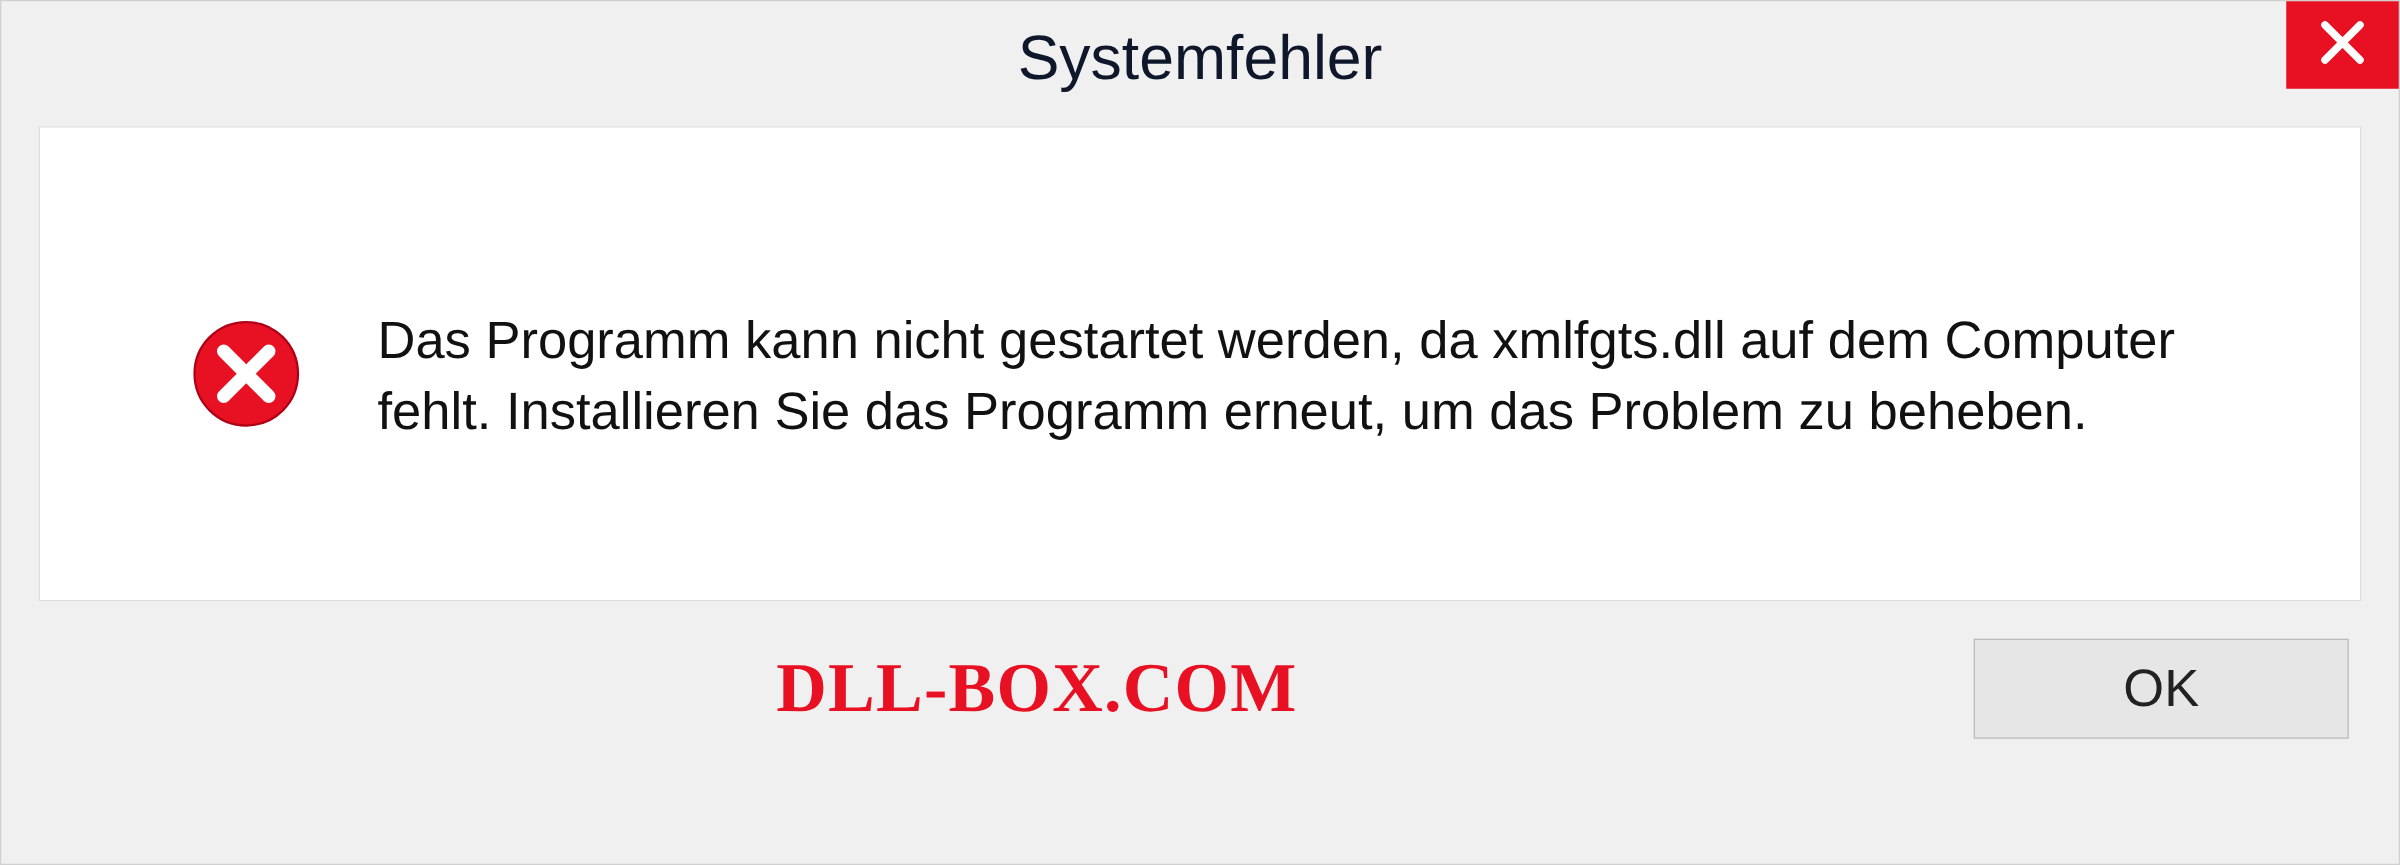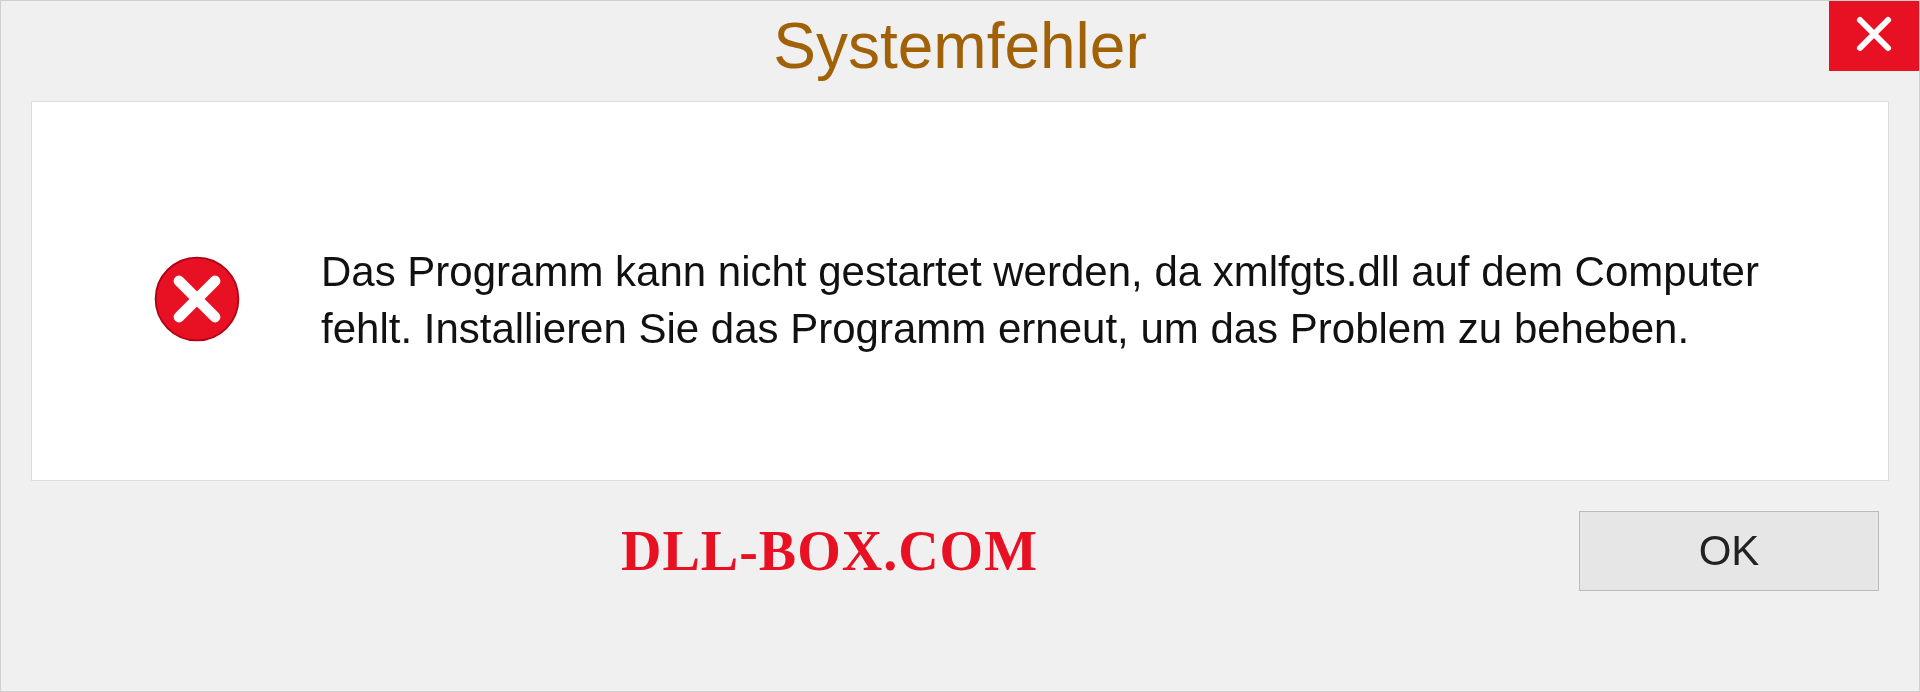--- a/index.html
+++ b/index.html
@@ -22,23 +22,23 @@
       position: relative;
     }
     .title-bar {
       height: 90px;
       display: flex;
       align-items: center;
       justify-content: center;
       position: relative;
     }
     .dialog-title {
-      font-size: 64px;
+      font-size: 50px;
       font-weight: normal;
-      color: #a16207;
+      color: #0f172a;
     }
     .close-button {
       position: absolute;
       top: 0;
       right: 0;
       width: 90px;
       height: 70px;
       background: #e81123;
       display: flex;
       align-items: center;
@@ -49,21 +49,21 @@
       width: 40px;
       height: 40px;
     }
     .message-panel {
       margin: 10px 30px 30px 30px;
       background: #fff;
       border: 1px solid #ddd;
       padding: 80px 60px 60px 120px;
       display: flex;
       align-items: center;
-      gap: 79px;
+      gap: 60px;
       min-height: 380px;
     }
     .error-icon {
       flex-shrink: 0;
     }
     .error-icon svg {
       width: 90px;
       height: 90px;
     }
     .message-text {

